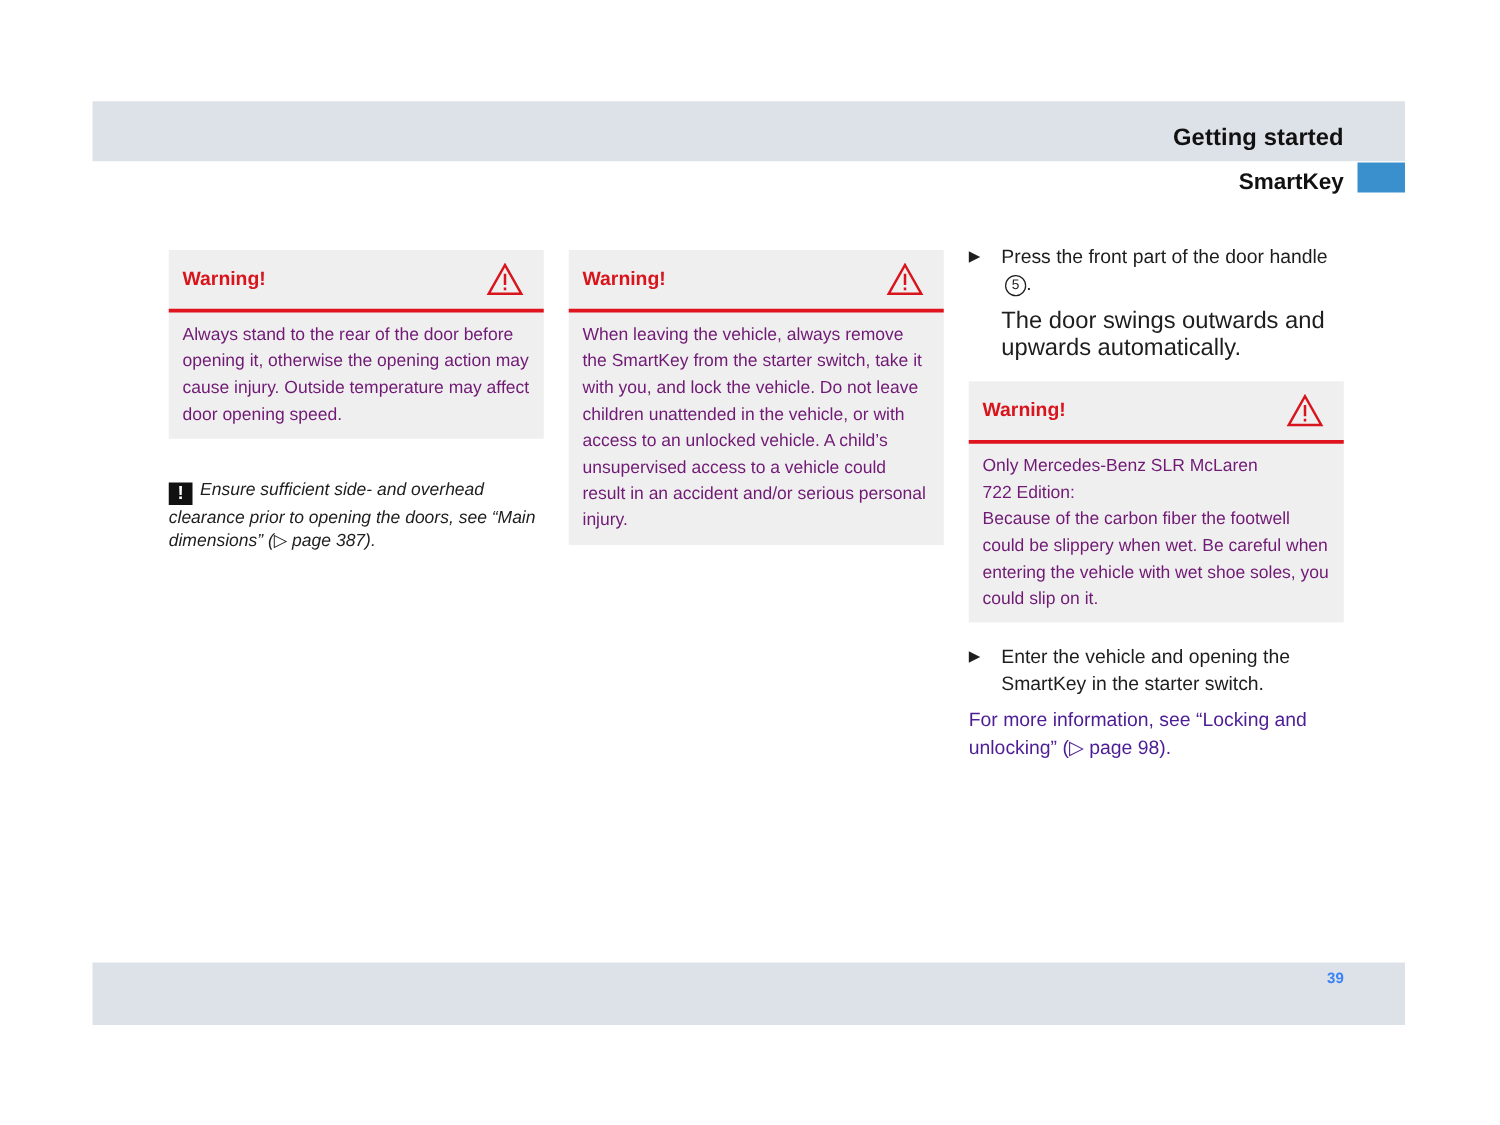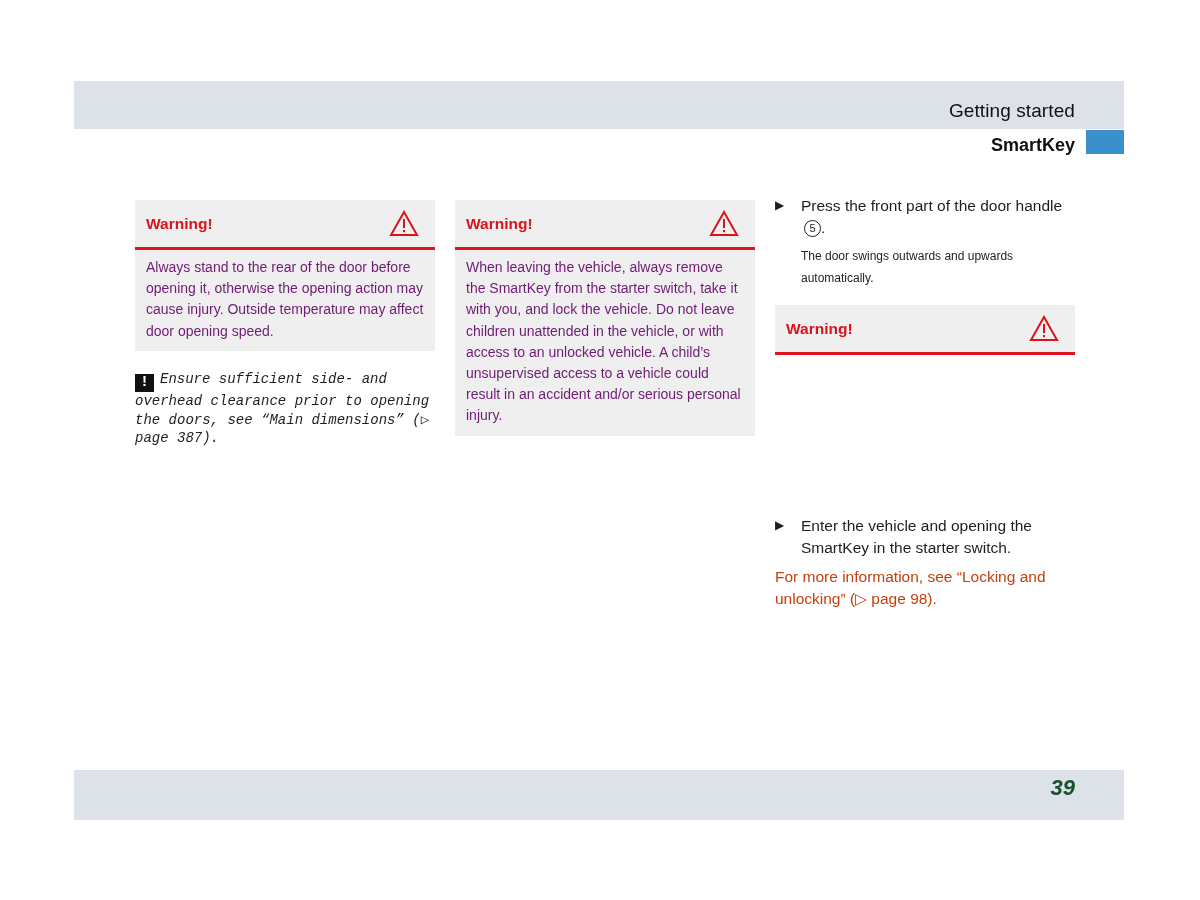--- a/index.html
+++ b/index.html
@@ -21,21 +21,21 @@
       top: 81px;
       width: 1050px;
       height: 48px;
       background: #dde1e8;
     }
     .section-title {
       position: absolute;
       right: 125px;
       top: 100px;
       font-size: 19px;
-      font-weight: normal;
+      font-weight: bold;
       color: #111;
       letter-spacing: 0.1px;
     }
     .subsection-title {
       position: absolute;
       right: 125px;
       top: 135px;
       font-size: 18px;
       font-weight: bold;
       color: #111;
@@ -53,24 +53,23 @@
       left: 74px;
       top: 770px;
       width: 1050px;
       height: 50px;
       background: #dde1e8;
     }
     .page-number {
       position: absolute;
       right: 125px;
       top: 775px;
-      font-size: 22px;
-      font-weight: bold;
-      color: #14532d;
-      font-style: italic;
+      font-size: 12px;
+      font-weight: bold;
+      color: #3b82f6;
     }
 
     .warning-box {
       position: absolute;
       width: 300px;
       background: #efefef;
     }
     .warning-head {
       height: 47px;
       position: relative;
@@ -99,27 +98,26 @@
     }
     .warning-body p { margin: 0; }
 
     #box1 { left: 135px; top: 200px; }
     #box2 { left: 455px; top: 200px; }
     #box3 { left: 775px; top: 305px; }
 
     .note {
       position: absolute;
       left: 135px;
-      top: 370px;
+      top: 382px;
       width: 305px;
       font-size: 14px;
       line-height: 18.5px;
       font-style: italic;
       color: #1e1e1e;
-      font-family: Liberation Mono, monospace;
     }
     .note-icon {
       display: inline-block;
       width: 19px;
       height: 18px;
       background: #111;
       color: #fff;
       font-style: normal;
       font-weight: bold;
       font-size: 15px;
@@ -156,31 +154,31 @@
       font-size: 11px;
       line-height: 15px;
       text-align: center;
       vertical-align: 1px;
       margin-left: 3px;
     }
     .result {
       position: absolute;
       left: 801px;
       width: 280px;
-      font-size: 12px;
+      font-size: 19px;
       line-height: 21.5px;
       color: #1e1e1e;
     }
     .para {
       position: absolute;
       left: 775px;
       width: 300px;
       font-size: 15.5px;
       line-height: 21.5px;
-      color: #c2410c;
+      color: #4c1d95;
     }
   </style>
 </head>
 <body>
 
 <div class="header-band"></div>
 <div class="section-title">Getting started</div>
 <div class="subsection-title">SmartKey</div>
 <div class="blue-tab"></div>
 
@@ -227,20 +225,25 @@
 
 <div class="warning-box" id="box3">
   <div class="warning-head">
     <span class="warning-label">Warning!</span>
     <svg class="warning-icon" viewBox="0 0 30 27">
       <path d="M15 2 L28 25 L2 25 Z" fill="none" stroke="#d8141d" stroke-width="2" stroke-linejoin="miter"></path>
       <rect x="14" y="9" width="2" height="9" fill="#d8141d"></rect>
       <rect x="14" y="20" width="2" height="2.2" fill="#d8141d"></rect>
     </svg>
   </div>
+  <div class="warning-body">
+    <p>Only Mercedes-Benz SLR McLaren</p>
+    <p>722 Edition:</p>
+    <p>Because of the carbon fiber the footwell could be slippery when wet. Be careful when entering the vehicle with wet shoe soles, you could slip on it.</p>
+  </div>
 </div>
 
 <div class="step" style="top:515px;">
   <span class="bullet">▶</span>
   <div class="text">Enter the vehicle and opening the SmartKey in the starter switch.</div>
 </div>
 
 <div class="para" style="top:566px;">For more information, see “Locking and unlocking” (▷ page 98).</div>
 
 <div class="footer-band"></div>

